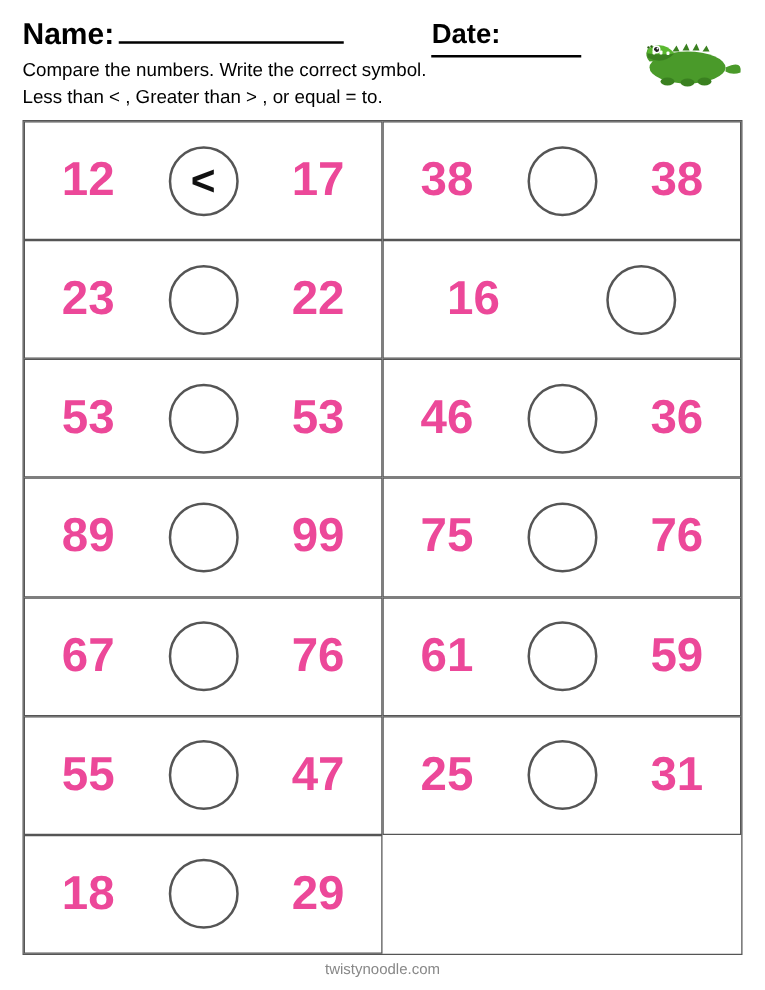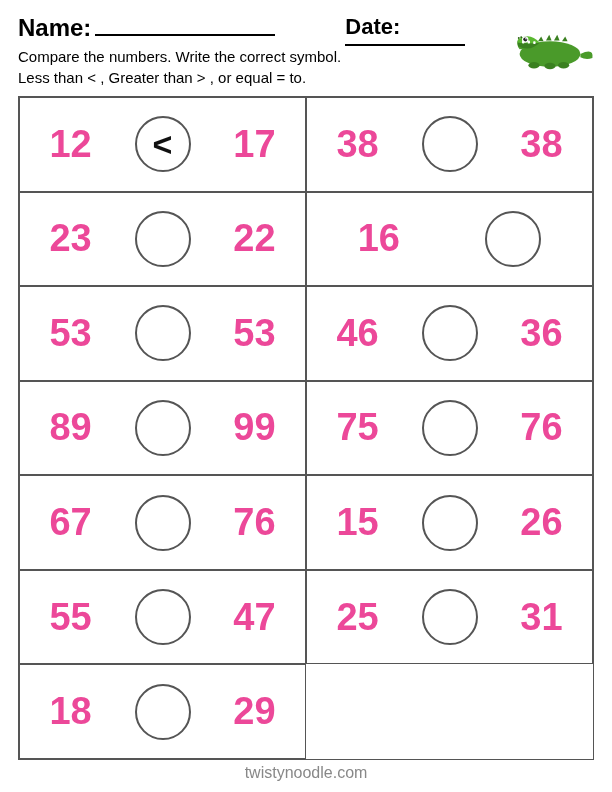--- a/index.html
+++ b/index.html
@@ -86,21 +86,21 @@
       flex-shrink: 0;
     }
     .circle-content {
       font-size: 34px;
       font-weight: bold;
       color: #111;
       line-height: 1;
     }
     .footer {
       text-align: center;
-      font-size: 16px;
+      font-size: 12px;
       color: #888;
       padding-top: 4px;
     }
   </style>
 </head>
 <body>
 
 <div class="page">
   <div class="header-row">
     <div>
@@ -197,23 +197,23 @@
         <span class="num">75</span>
         <div class="circle"></div>
         <span class="num">76</span>
       </div>
       <div class="cell">
         <span class="num">67</span>
         <div class="circle"></div>
         <span class="num">76</span>
       </div>
       <div class="cell">
-        <span class="num">15</span>
-        <div class="circle"></div>
-        <span class="num">26</span>
+        <span class="num">61</span>
+        <div class="circle"></div>
+        <span class="num">59</span>
       </div>
       <div class="cell">
         <span class="num">55</span>
         <div class="circle"></div>
         <span class="num">47</span>
       </div>
       <div class="cell">
         <span class="num">25</span>
         <div class="circle"></div>
         <span class="num">31</span>

